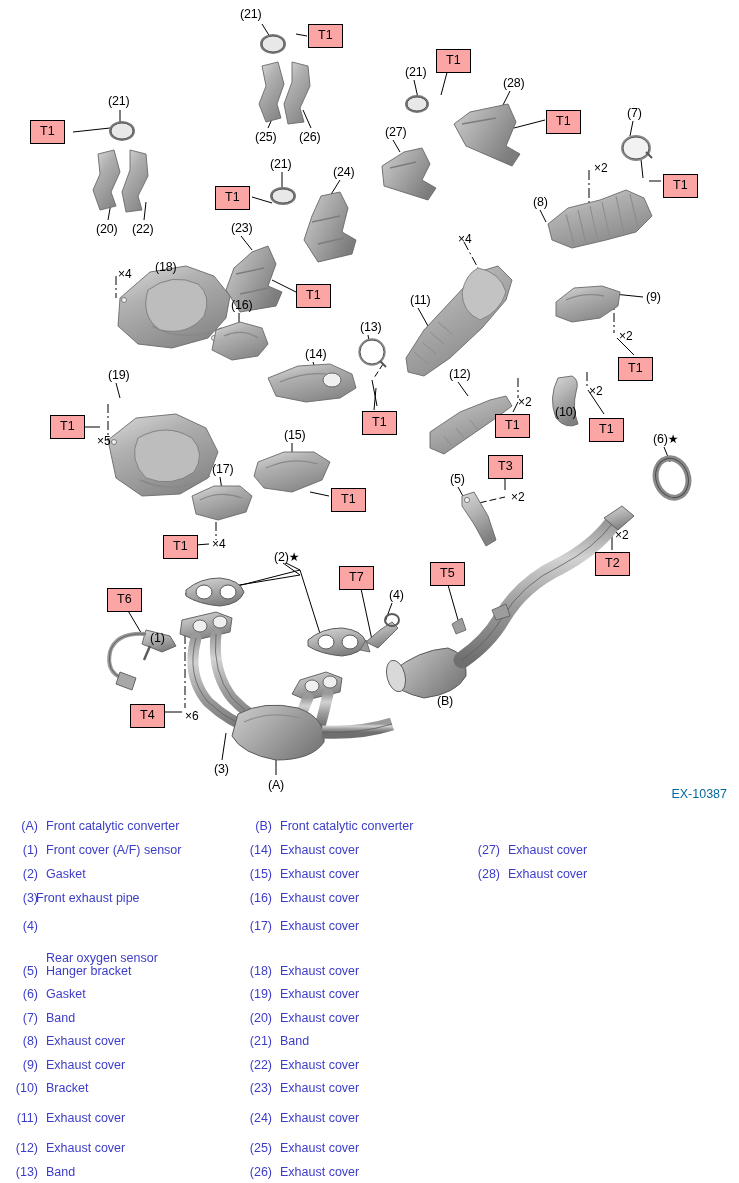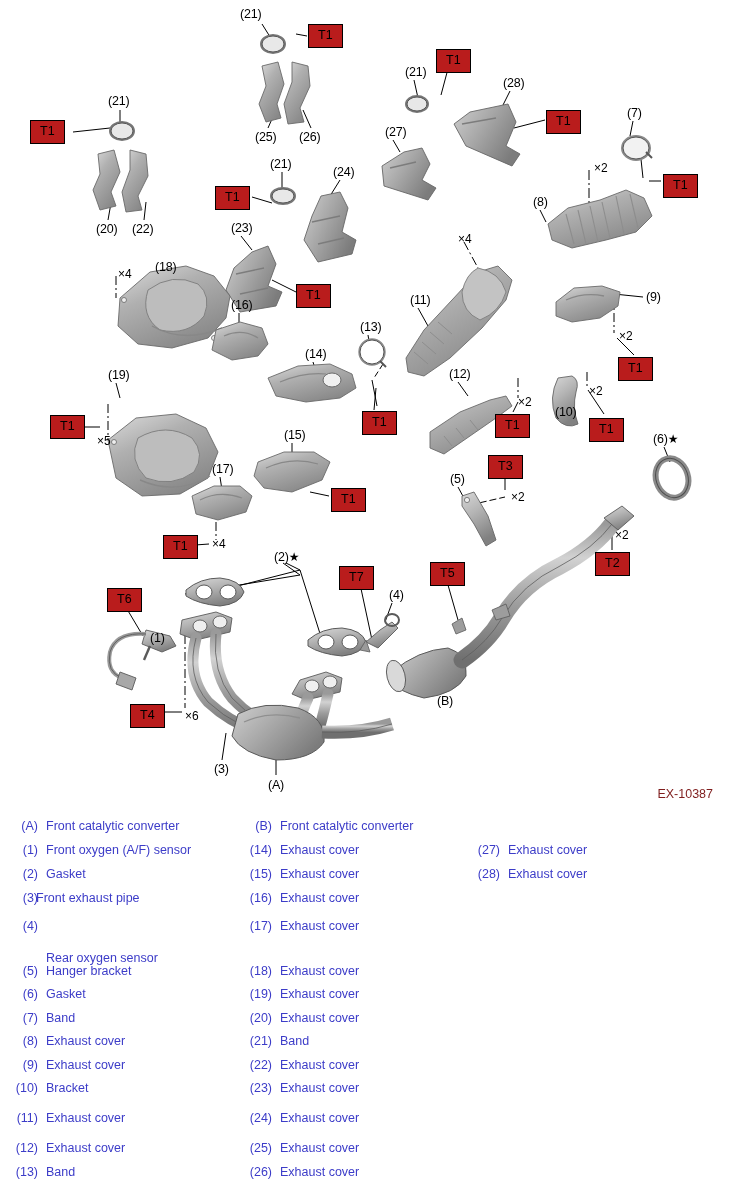--- a/index.html
+++ b/index.html
@@ -36,45 +36,45 @@
     white-space: nowrap;
     line-height: 1;
     letter-spacing: -0.2px;
   }
   .ref .star { font-size: 12px; }
 
   
   .tbox {
     position: absolute;
     border: 1.3px solid #000000;
-    background: #b91c1c;
+    background: #fca5a5;
     color: #000000;
     font-size: 12.5px;
     line-height: 1;
     padding: 4px 9px 5px 9px;
     text-align: center;
     white-space: nowrap;
   }
 
   
   .qty {
     position: absolute;
     font-size: 12px;
     color: #000000;
     white-space: nowrap;
     line-height: 1;
   }
 
   
   #drawing-code {
     position: absolute;
-    right: 26px;
+    right: 12px;
     top: 787px;
     font-size: 12.5px;
-    color: #7f1d1d;
+    color: #0369a1;
     white-space: nowrap;
     text-align: center;
   }
 
   
   #legend {
     position: absolute;
     left: 0;
     top: 806px;
     width: 739px;
@@ -470,21 +470,21 @@
       <div class="qty" style="left: 185px; top: 710px;">×6</div>
     </div>
 
   <div id="drawing-code">EX-10387</div>
 </div>
 
 <div id="legend">
     <div class="leg-num" style="left: 4px; top: 13px;">(A)</div>
     <div class="leg-txt" style="left: 46px; top: 13px;">Front catalytic converter</div>
     <div class="leg-num" style="left: 4px; top: 37px;">(1)</div>
-    <div class="leg-txt" style="left: 46px; top: 37px;">Front oxygen (A/F) sensor</div>
+    <div class="leg-txt" style="left: 46px; top: 37px;">Front cover (A/F) sensor</div>
     <div class="leg-num" style="left: 4px; top: 61px;">(2)</div>
     <div class="leg-txt" style="left: 46px; top: 61px;">Gasket</div>
     <div class="leg-num" style="left: 4px; top: 85px;">(3)</div>
     <div class="leg-txt" style="left: 36px; top: 85px;">Front exhaust pipe</div>
     <div class="leg-num" style="left: 4px; top: 113px;">(4)</div>
     <div class="leg-txt" style="left: 46px; top: 113px; margin-top: 32px;">Rear oxygen sensor</div>
     <div class="leg-num" style="left: 4px; top: 158px;">(5)</div>
     <div class="leg-txt" style="left: 46px; top: 158px;">Hanger bracket</div>
     <div class="leg-num" style="left: 4px; top: 181px;">(6)</div>
     <div class="leg-txt" style="left: 46px; top: 181px;">Gasket</div>

